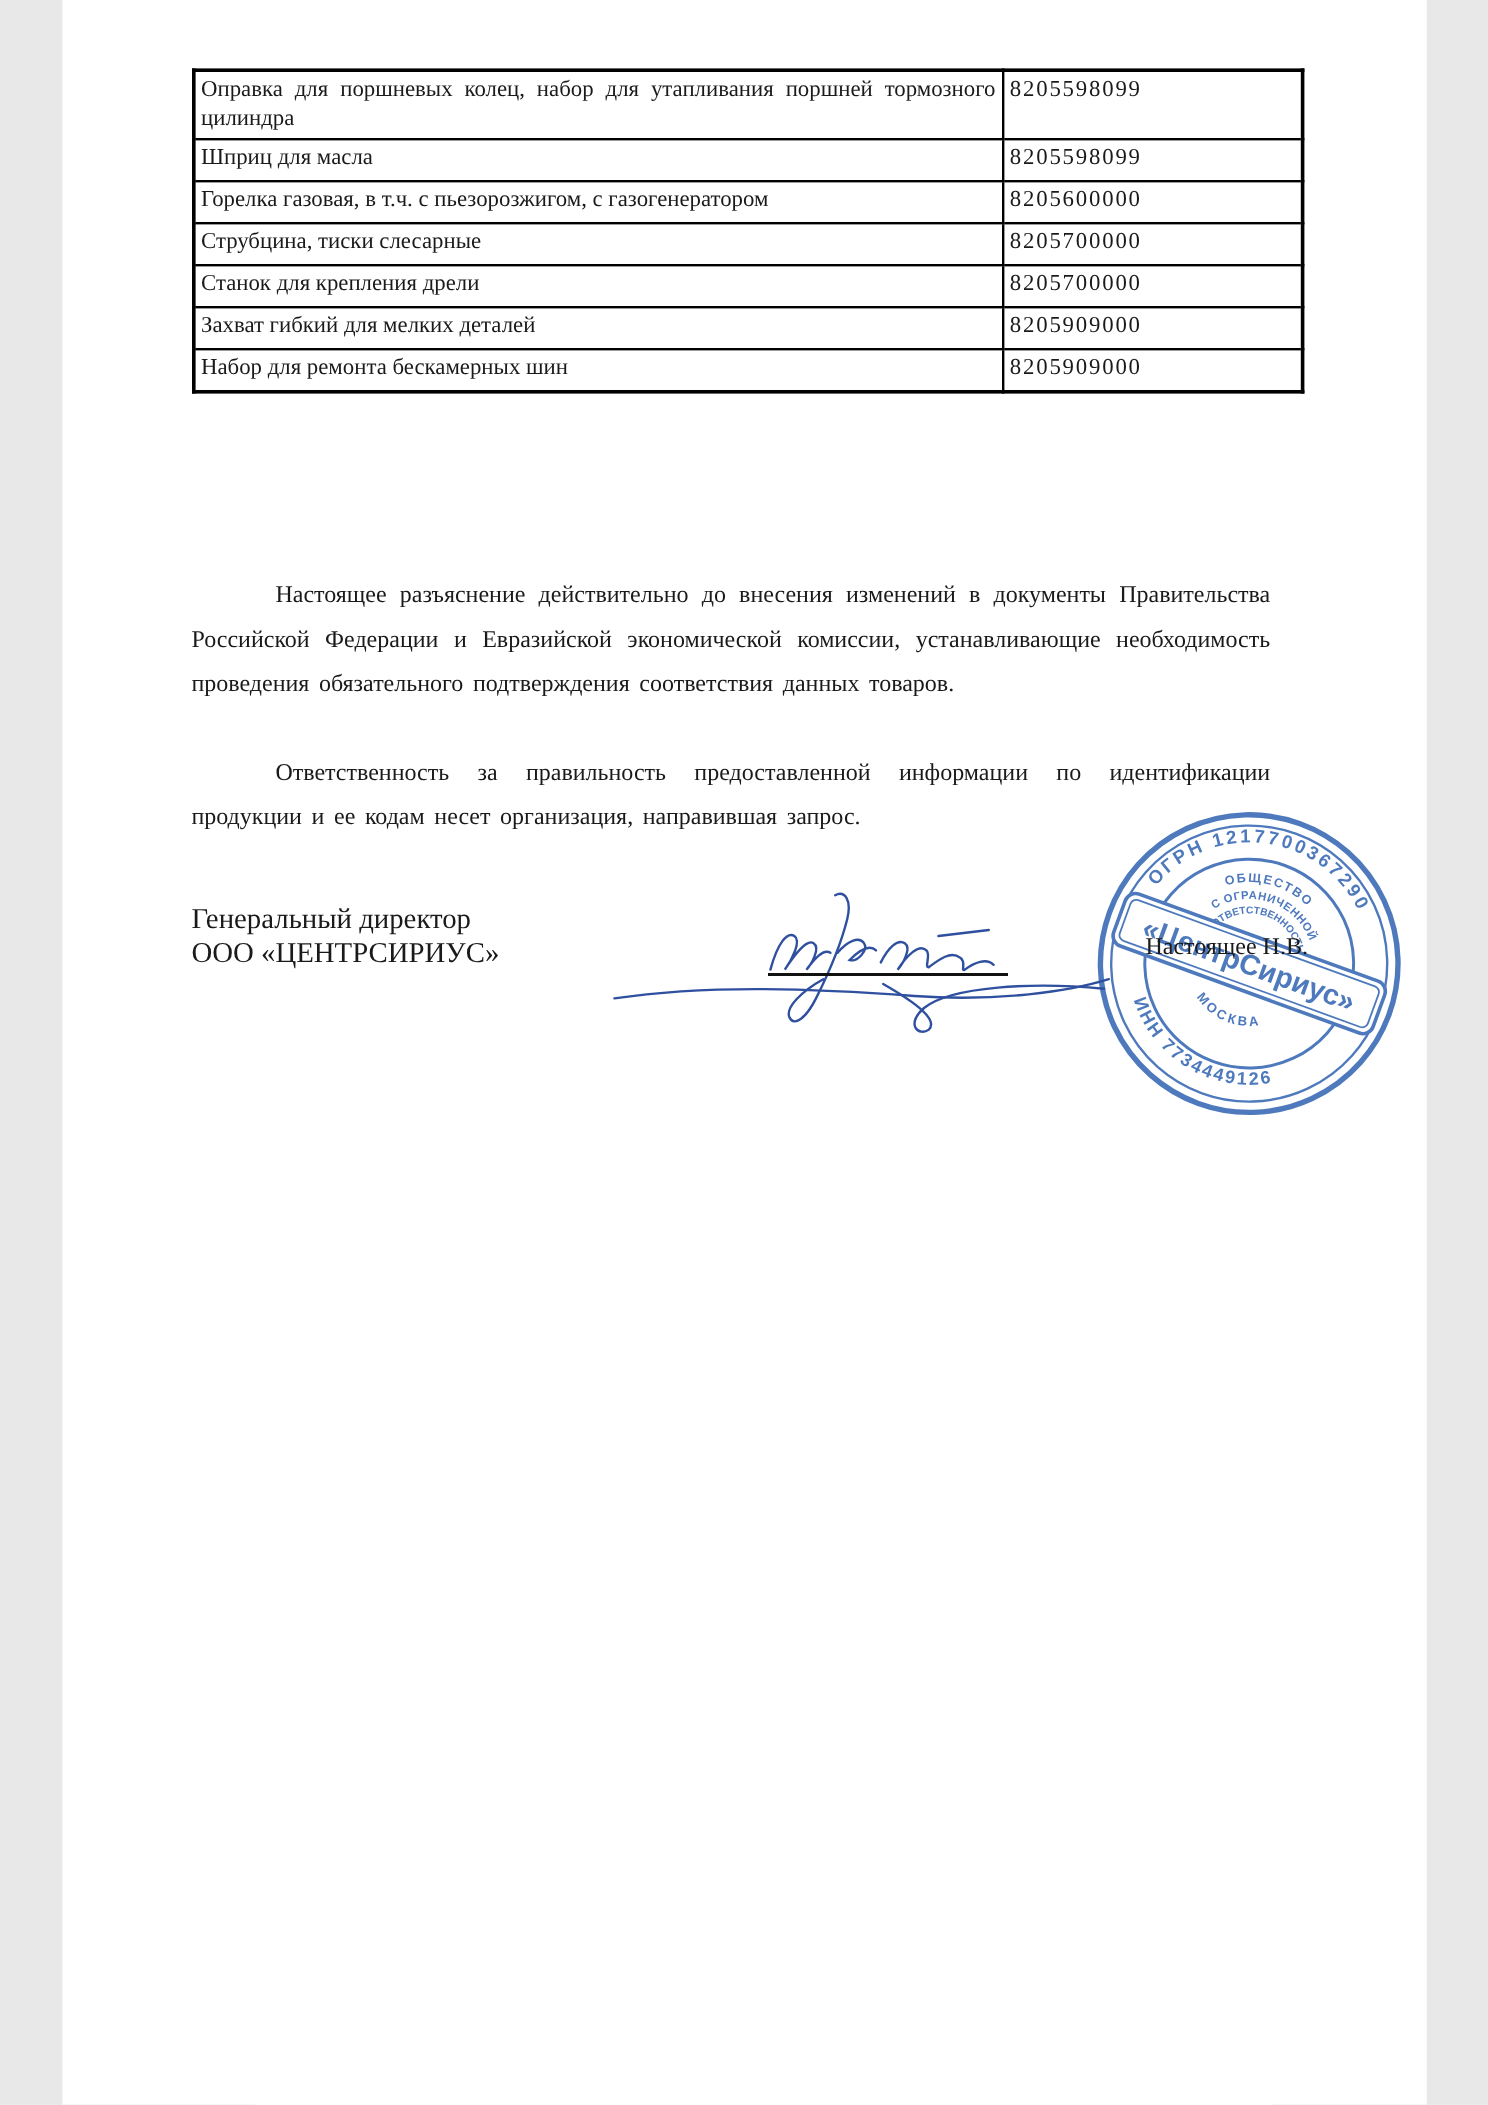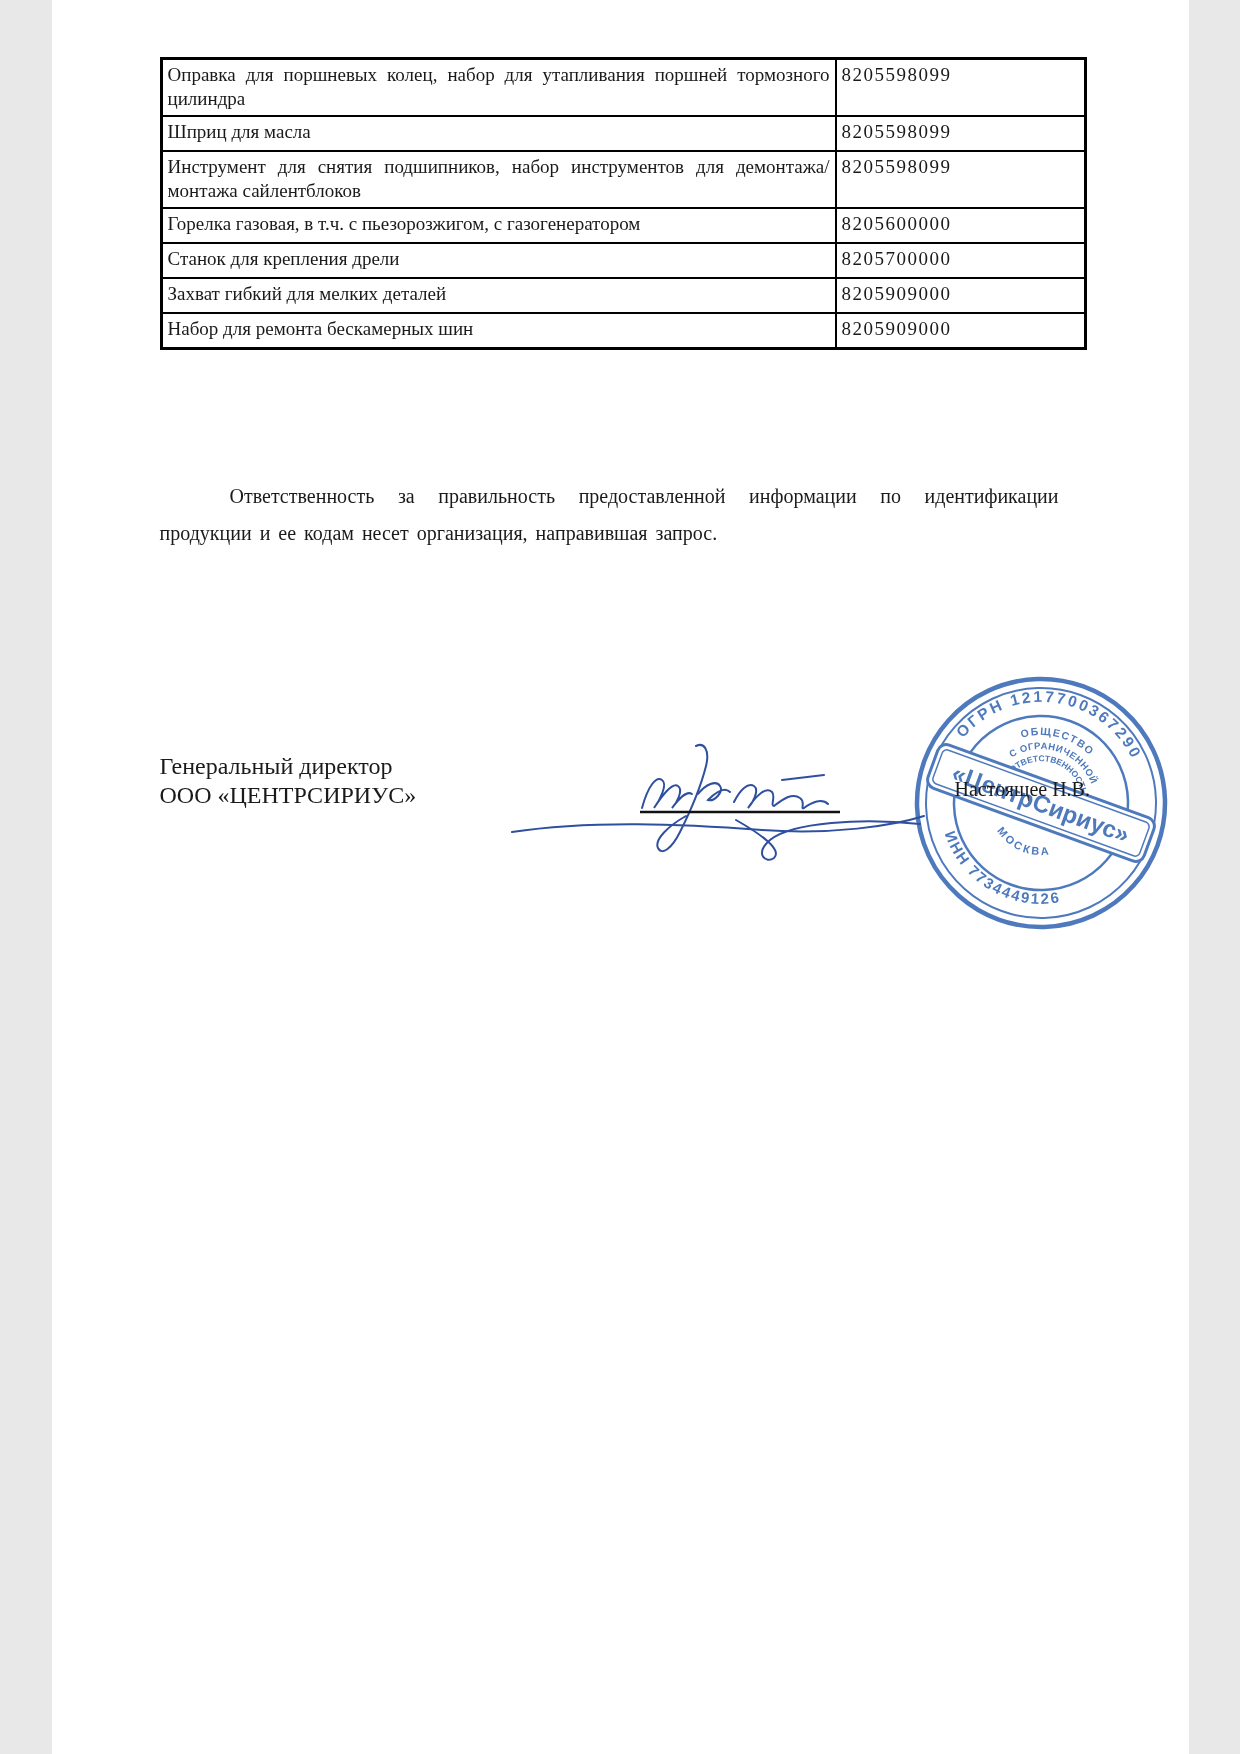--- a/index.html
+++ b/index.html
@@ -72,43 +72,44 @@
     <tbody>
         <tr>
       <td class="desc">Оправка для поршневых колец, набор для утапливания поршней тормозного цилиндра</td>
       <td class="code">8205598099</td>
     </tr>
         <tr>
       <td class="desc">Шприц для масла</td>
       <td class="code">8205598099</td>
     </tr>
         <tr>
-      <td class="desc">Инструмент для снятия подшипников, набор инструментов для демонтажа/монтажа сайлентблоков</td>
-      <td class="code">8205598099</td>
+      <td class="desc">Горелка газовая, в т.ч. с пьезорозжигом, с газогенератором</td>
+      <td class="code">8205600000</td>
     </tr>
         <tr>
-      <td class="desc">Горелка газовая, в т.ч. с пьезорозжигом, с газогенератором</td>
-      <td class="code">8205600000</td>
+      <td class="desc">Струбцина, тиски слесарные</td>
+      <td class="code">8205700000</td>
     </tr>
         <tr>
       <td class="desc">Станок для крепления дрели</td>
       <td class="code">8205700000</td>
     </tr>
         <tr>
       <td class="desc">Захват гибкий для мелких деталей</td>
       <td class="code">8205909000</td>
     </tr>
         <tr>
       <td class="desc">Набор для ремонта бескамерных шин</td>
       <td class="code">8205909000</td>
     </tr>
       </tbody>
   </table>
 
   <div class="body-text">
+    <p>Настоящее разъяснение действительно до внесения изменений в документы Правительства Российской Федерации и Евразийской экономической комиссии, устанавливающие необходимость проведения обязательного подтверждения соответствия данных товаров.</p>
     <p>Ответственность за правильность предоставленной информации по идентификации продукции и ее кодам несет организация, направившая запрос.</p>
   </div>
 
   <div class="sign-block">
     <div>Генеральный директор</div>
     <div>ООО «ЦЕНТРСИРИУС»</div>
   </div>
 
   <svg class="signature-svg" viewBox="0 0 460 150" xmlns="http://www.w3.org/2000/svg">
     <g fill="none" stroke="#2f4f9f" stroke-width="2" stroke-linecap="round">

